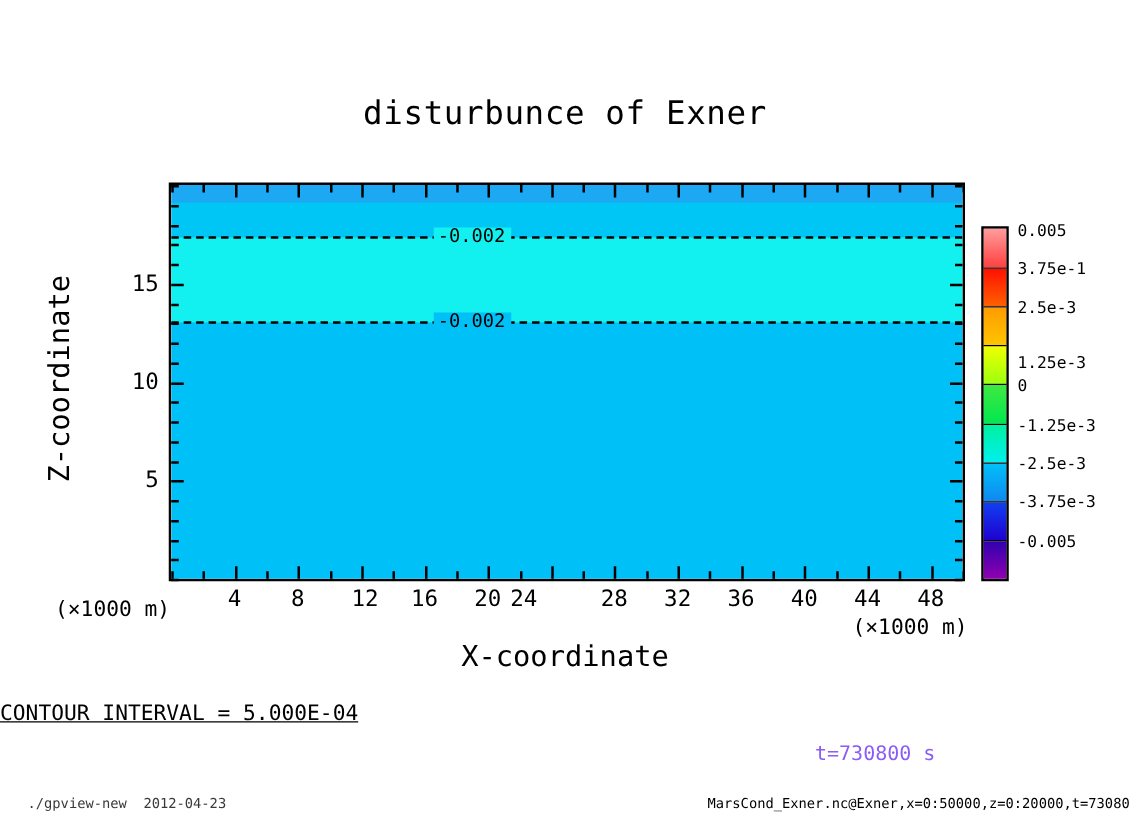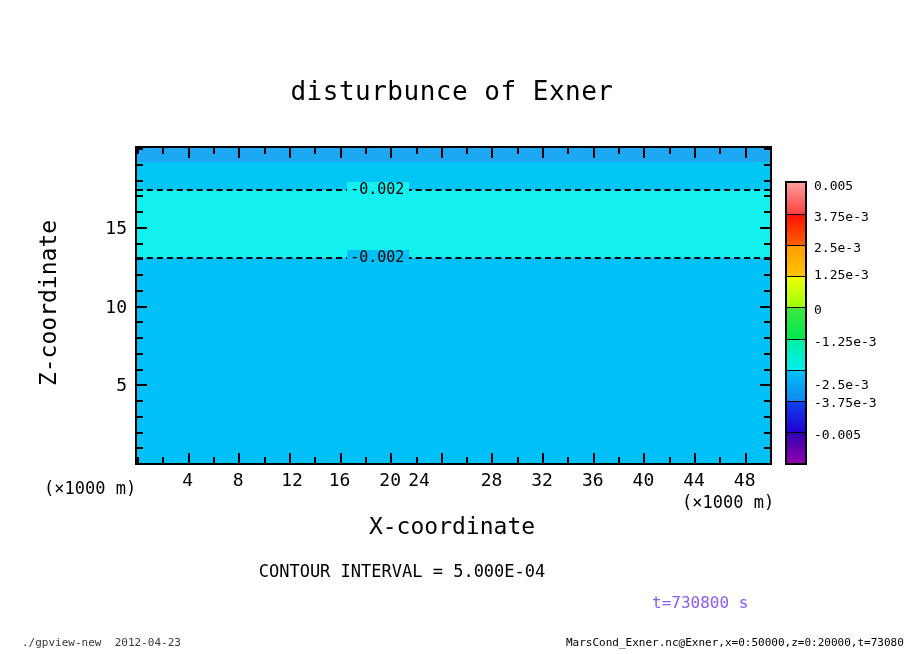--- a/index.html
+++ b/index.html
@@ -144,23 +144,24 @@
     font-size: 13px;
     white-space: pre;
     transform: translateY(-50%);
   }
 
   
   #contour-interval {
     position: absolute;
     left: 0; top: 561px;
     width: 804px;
-    text-align: center;
+    text-align: left;
     font-size: 17px;
     white-space: pre;
+    text-decoration: underline;
   }
   #time-stamp {
     position: absolute;
     left: 652px; top: 593px;
     font-size: 16px;
     color: #8b5cf6;
     white-space: pre;
   }
   #footer-left {
     position: absolute;
@@ -318,26 +319,26 @@
     <div class="cb-band" style="top: 62.2222px; height: 31.1111px; background: linear-gradient(rgb(255, 156, 0), rgb(255, 196, 0));"></div>
     <div class="cb-band" style="top: 93.3333px; height: 31.1111px; background: linear-gradient(rgb(240, 255, 0), rgb(156, 255, 16));"></div>
     <div class="cb-band" style="top: 124.444px; height: 31.1111px; background: linear-gradient(rgb(64, 232, 64), rgb(0, 232, 80));"></div>
     <div class="cb-band" style="top: 155.556px; height: 31.1111px; background: linear-gradient(rgb(0, 240, 160), rgb(0, 240, 240));"></div>
     <div class="cb-band" style="top: 186.667px; height: 31.1111px; background: linear-gradient(rgb(0, 192, 248), rgb(16, 136, 240));"></div>
     <div class="cb-band" style="top: 217.778px; height: 31.1111px; background: linear-gradient(rgb(16, 64, 240), rgb(32, 0, 208));"></div>
     <div class="cb-band" style="top: 248.889px; height: 31.1111px; background: linear-gradient(rgb(48, 0, 176), rgb(144, 0, 176));"></div>
   </div>
 <div id="colorbar-labels">
     <div class="cb-label" style="top: 185px;">0.005</div>
-    <div class="cb-label" style="top: 216.111px;">3.75e-3</div>
+    <div class="cb-label" style="top: 216.111px;">3.75e-1</div>
     <div class="cb-label" style="top: 247.222px;">2.5e-3</div>
-    <div class="cb-label" style="top: 274px;">1.25e-3</div>
+    <div class="cb-label" style="top: 291px;">1.25e-3</div>
     <div class="cb-label" style="top: 309.444px;">0</div>
     <div class="cb-label" style="top: 340.556px;">-1.25e-3</div>
-    <div class="cb-label" style="top: 371.667px; margin-top: 12px;">-2.5e-3</div>
+    <div class="cb-label" style="top: 371.667px;">-2.5e-3</div>
     <div class="cb-label" style="top: 402px;">-3.75e-3</div>
     <div class="cb-label" style="top: 433.889px;">-0.005</div>
   </div>
 
 <div id="contour-interval">CONTOUR INTERVAL = 5.000E-04</div>
 <div id="time-stamp">t=730800 s</div>
 <div id="footer-left">./gpview-new  2012-04-23</div>
 <div id="footer-right">MarsCond_Exner.nc@Exner,x=0:50000,z=0:20000,t=730800</div>
 
 </body></html>

